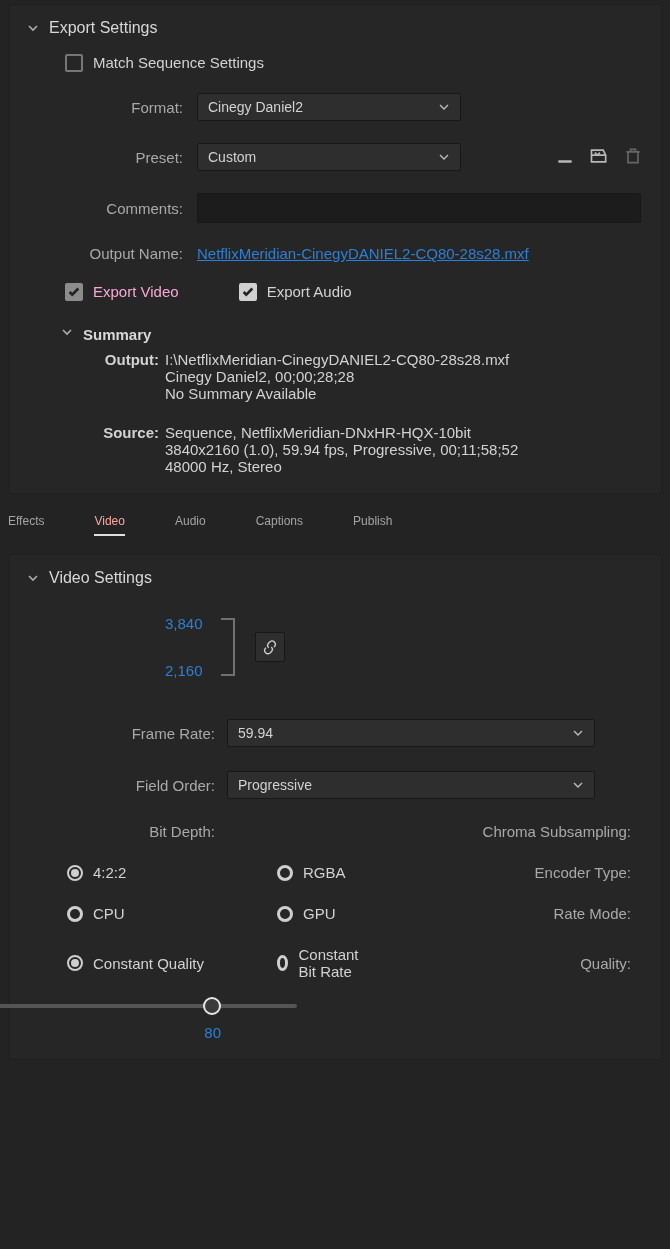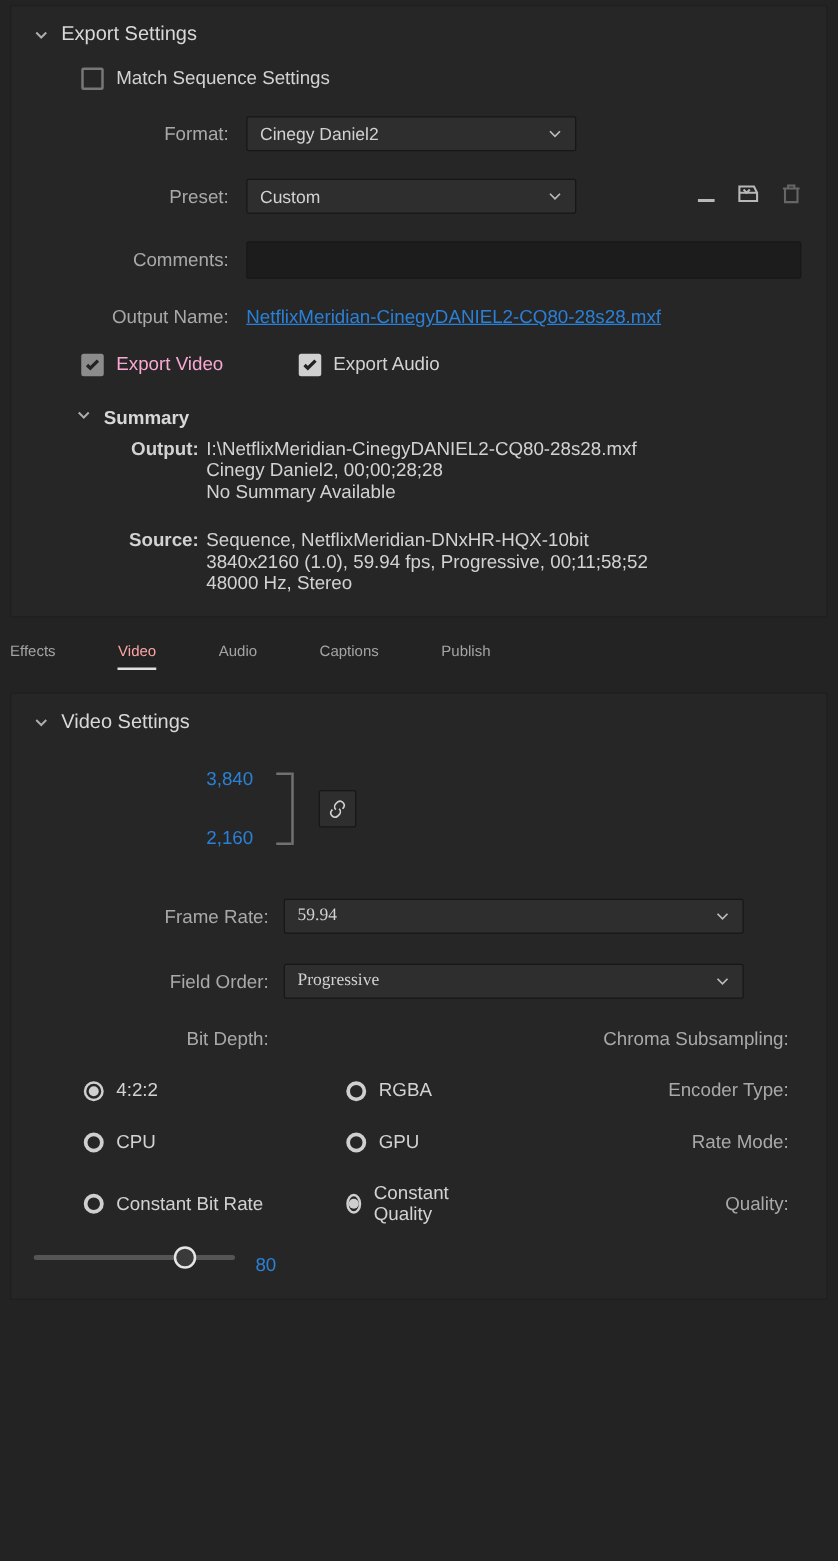--- a/index.html
+++ b/index.html
@@ -96,28 +96,28 @@
   .dim-block{display:flex;align-items:center;gap:18px;}
   .dim-labels{display:flex;flex-direction:column;gap:30px;align-items:flex-end;color:var(--text-label);}
   .dim-values{display:flex;flex-direction:column;gap:30px;}
   .link-brace{display:inline-block;width:16px;height:58px;position:relative;}
   .link-brace:before,.link-brace:after{content:"";position:absolute;left:0;width:12px;height:2px;background:#717171;}
   .link-brace:before{top:0;}
   .link-brace:after{bottom:0;}
   .link-brace .stem{position:absolute;top:0;bottom:0;left:12px;width:2px;background:#717171;}
   .link-icon-box{width:28px;height:28px;border:1px solid #171717;background:#2e2e2e;border-radius:2px;display:flex;align-items:center;justify-content:center;}
   .link-icon-box svg{width:16px;height:16px;fill:#d0d0d0;}
-  .wide-select{width:368px;font-family:Liberation Serif, serif;}
+  .wide-select{width:368px;}
   .radio{width:16px;height:16px;border:2px solid #cfcfcf;border-radius:50%;display:inline-flex;align-items:center;justify-content:center;box-sizing:border-box;}
   .radio.selected::after{content:"";width:8px;height:8px;background:#cfcfcf;border-radius:50%;}
   .radio.heavy{border-width:3px;}
   .radio-row{display:flex;align-items:center;gap:10px;color:var(--text);font-size:15px;padding-left:40px;}
   .two-col-radios{display:grid;grid-template-columns:210px 1fr;}
   
-  .slider-row{display:flex;gap:16px;}
+  .slider-row{display:flex;align-items:center;gap:16px;flex-direction:column;}
   .slider{
     position:relative;height:4px;background:#555;border-radius:2px;width:340px;
   }
   .slider-thumb{
     position:absolute;top:50%;width:18px;height:18px;border:2.5px solid #e5e5e5;background:#3a3a3a;border-radius:50%;
     transform:translate(-50%,-50%);box-sizing:border-box;
   }
   .match-row{display:flex;align-items:center;gap:10px;margin:0 0 22px 38px;color:var(--text);}
   .top-gap{height:4px;}
 </style>
@@ -317,26 +317,26 @@
       </div>
       <div class="radio-row">
         <span class="radio heavy"></span>
         <span>GPU</span>
       </div>
     </div>
 
     <div class="vs-label">Rate Mode:</div>
     <div class="two-col-radios">
       <div class="radio-row">
+        <span class="radio selected"></span>
+        <span>Constant Quality</span>
+      </div>
+      <div class="radio-row">
         <span class="radio heavy"></span>
         <span>Constant Bit Rate</span>
-      </div>
-      <div class="radio-row">
-        <span class="radio selected"></span>
-        <span>Constant Quality</span>
       </div>
     </div>
 
     <div class="vs-label">Quality:</div>
     <div class="slider-row">
       <div class="slider">
         <div class="slider-thumb" id="quality-thumb" style="left: 75%;"></div>
       </div>
       <span class="blue-num" style="margin-left:auto;margin-right:6px;">80</span>
     </div>

